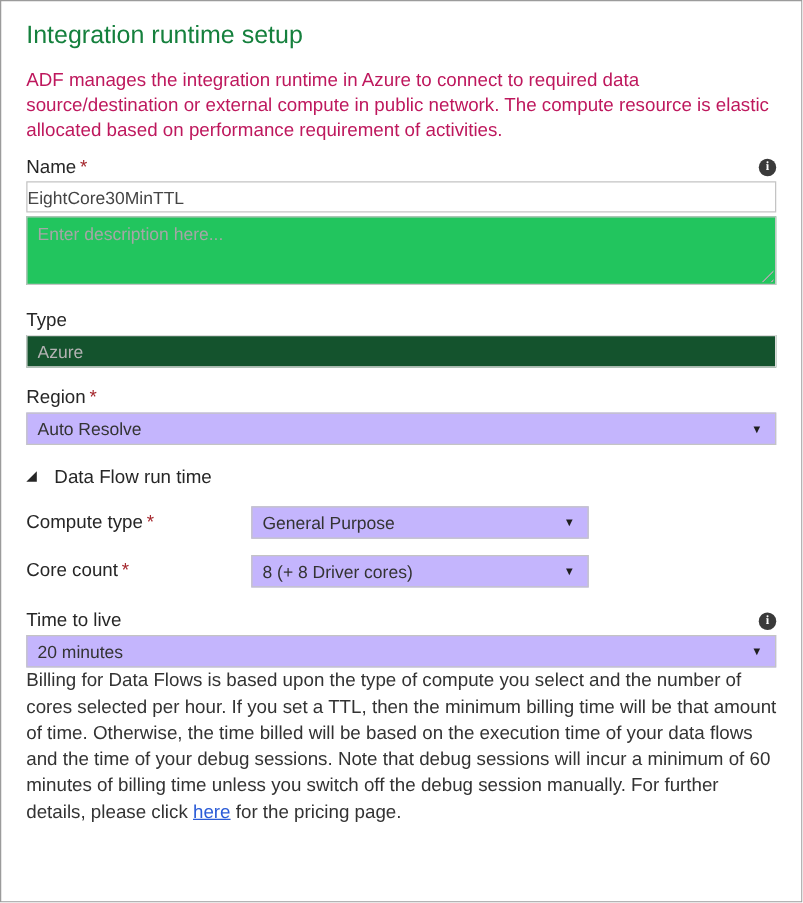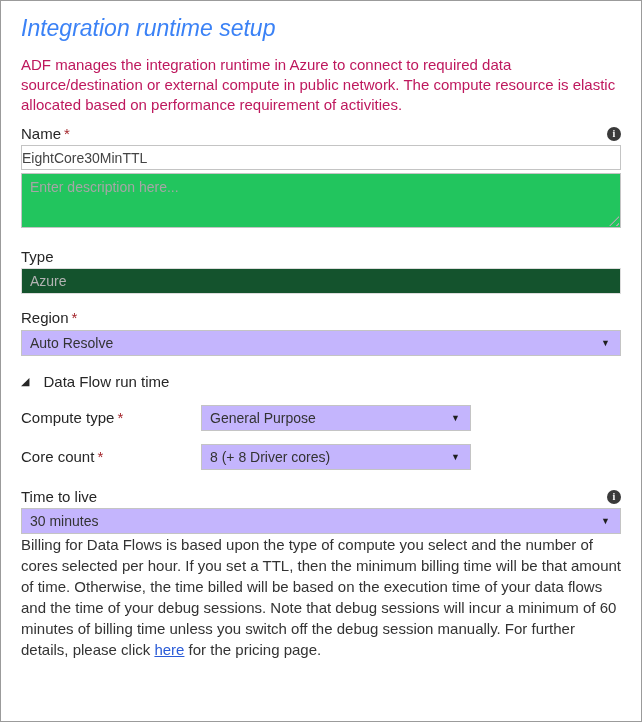--- a/index.html
+++ b/index.html
@@ -10,25 +10,24 @@
     color: #333;
   }
   .panel {
     width: 642px; height: 722px;
     border: 1px solid #9b9b9b;
     background: #fff;
     padding: 14px 20px 0 20px;
     overflow: hidden;
   }
   .page-title {
-    font-size: 23px;
+    font-size: 20px;
     font-weight: 400;
-    color: #3b82f6;
+    color: #15803d;
     line-height: 27px;
-    font-style: italic;
   }
   .desc-paragraph {
     margin-top: 13px;
     font-size: 15px;
     line-height: 20px;
     color: #be185d;
   }
   .label-row {
     display: flex;
     justify-content: space-between;
@@ -223,20 +222,20 @@
       <span class="caret-icon">▼</span>
     </div>
   </div>
 
   
   <div class="label-row mt-18">
     <span class="field-label">Time to live</span>
     <span class="info-icon">i</span>
   </div>
   <div class="dropdown dropdown-full">
-    <span class="dropdown-value">30 minutes</span>
+    <span class="dropdown-value">20 minutes</span>
     <span class="caret-icon">▼</span>
   </div>
 
   
   <p class="billing-paragraph"><span>Billing for Data Flows is based upon the type of compute you select and the number of cores selected per hour. If you set a TTL, then the minimum billing time will be that amount of time. Otherwise, the time billed will be based on the execution time of your data flows and the time of your debug sessions. Note that debug sessions will incur a minimum of 60 minutes of billing time unless you switch off the debug session manually. For further details, please click </span><a class="billing-link">here</a><span> for the pricing page.</span></p>
 
 </div>
 
 </body></html>

